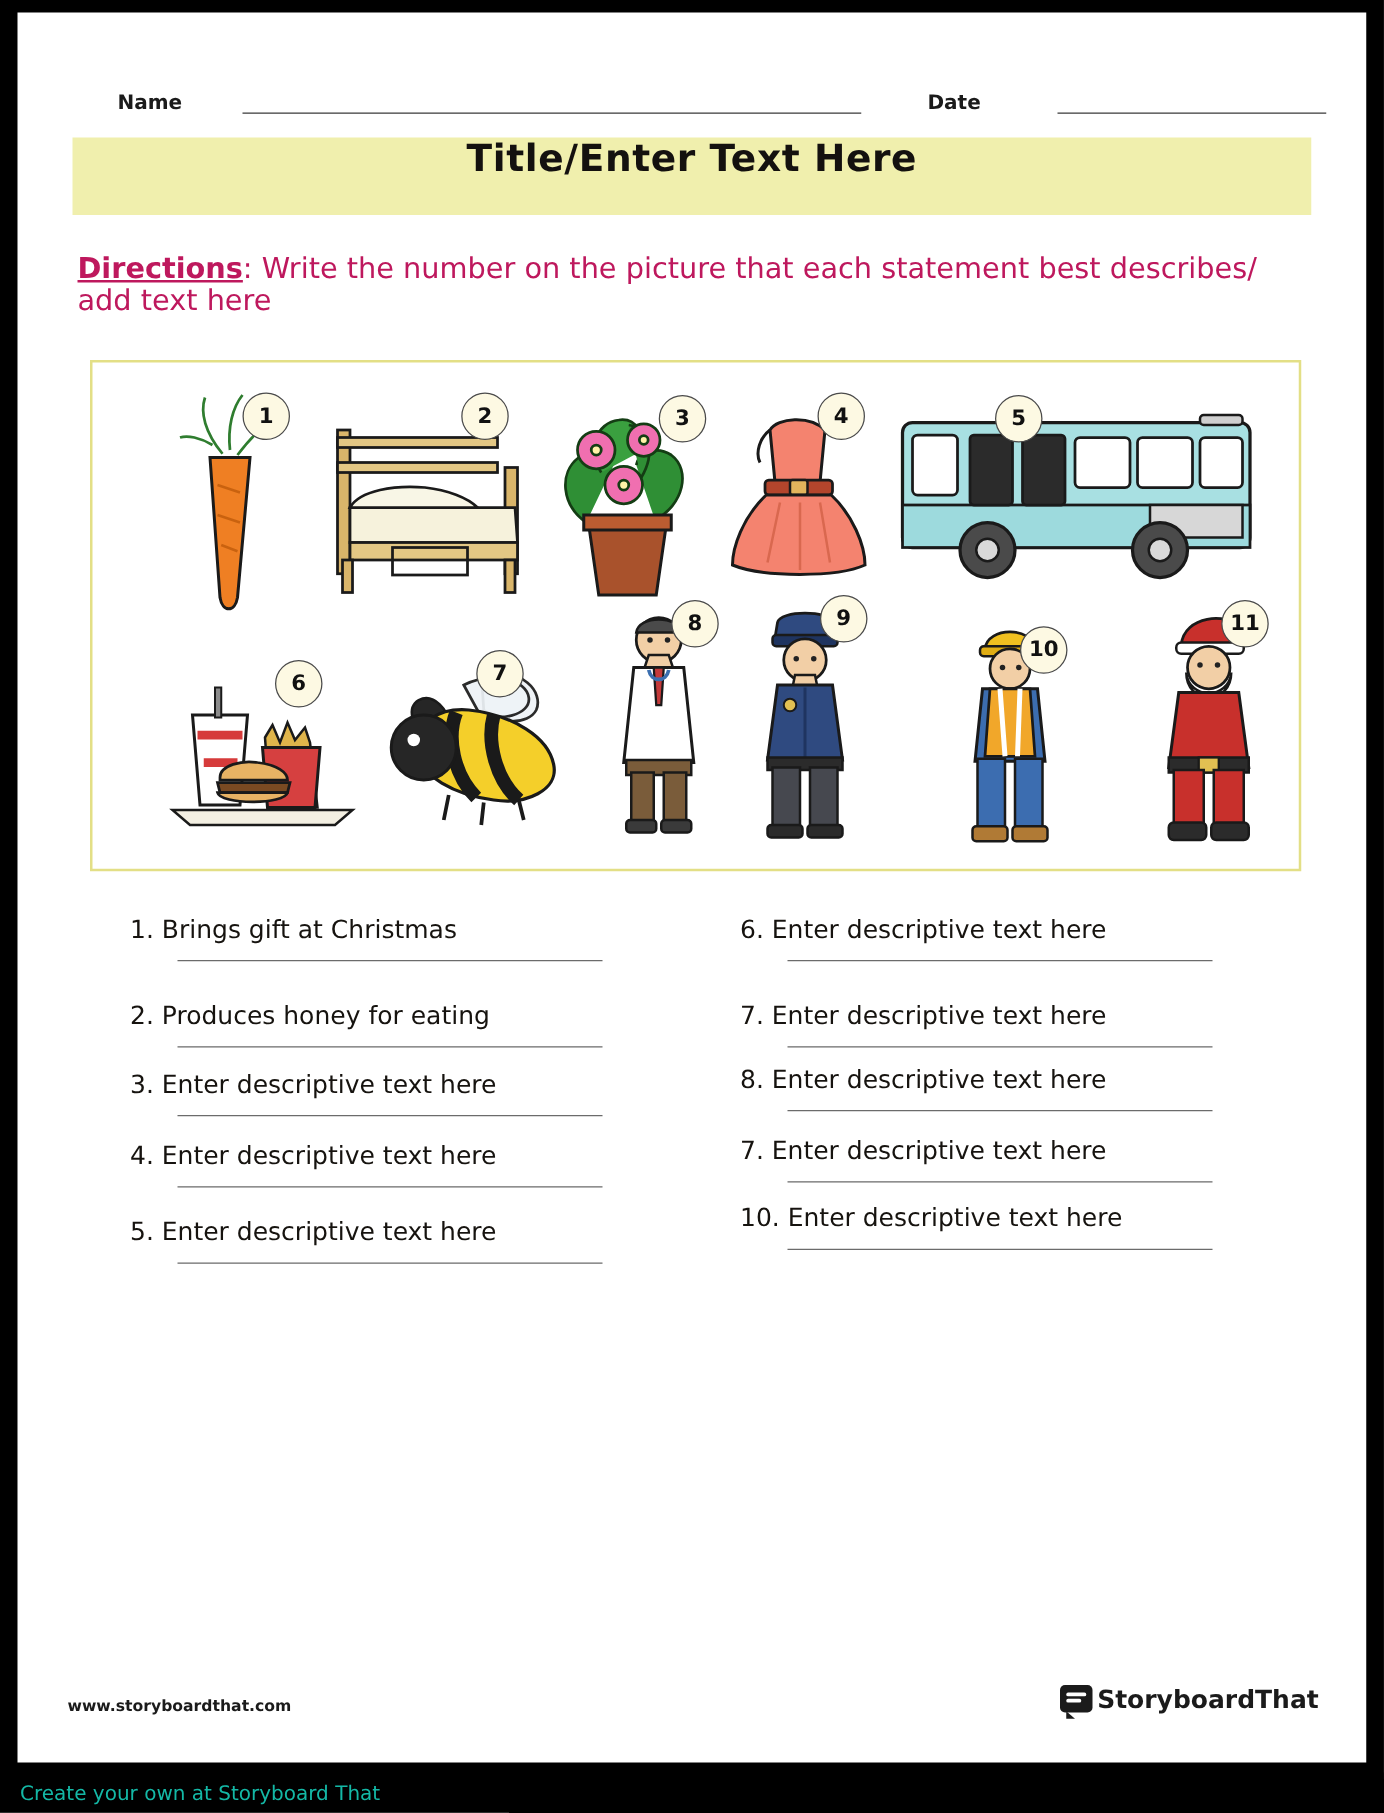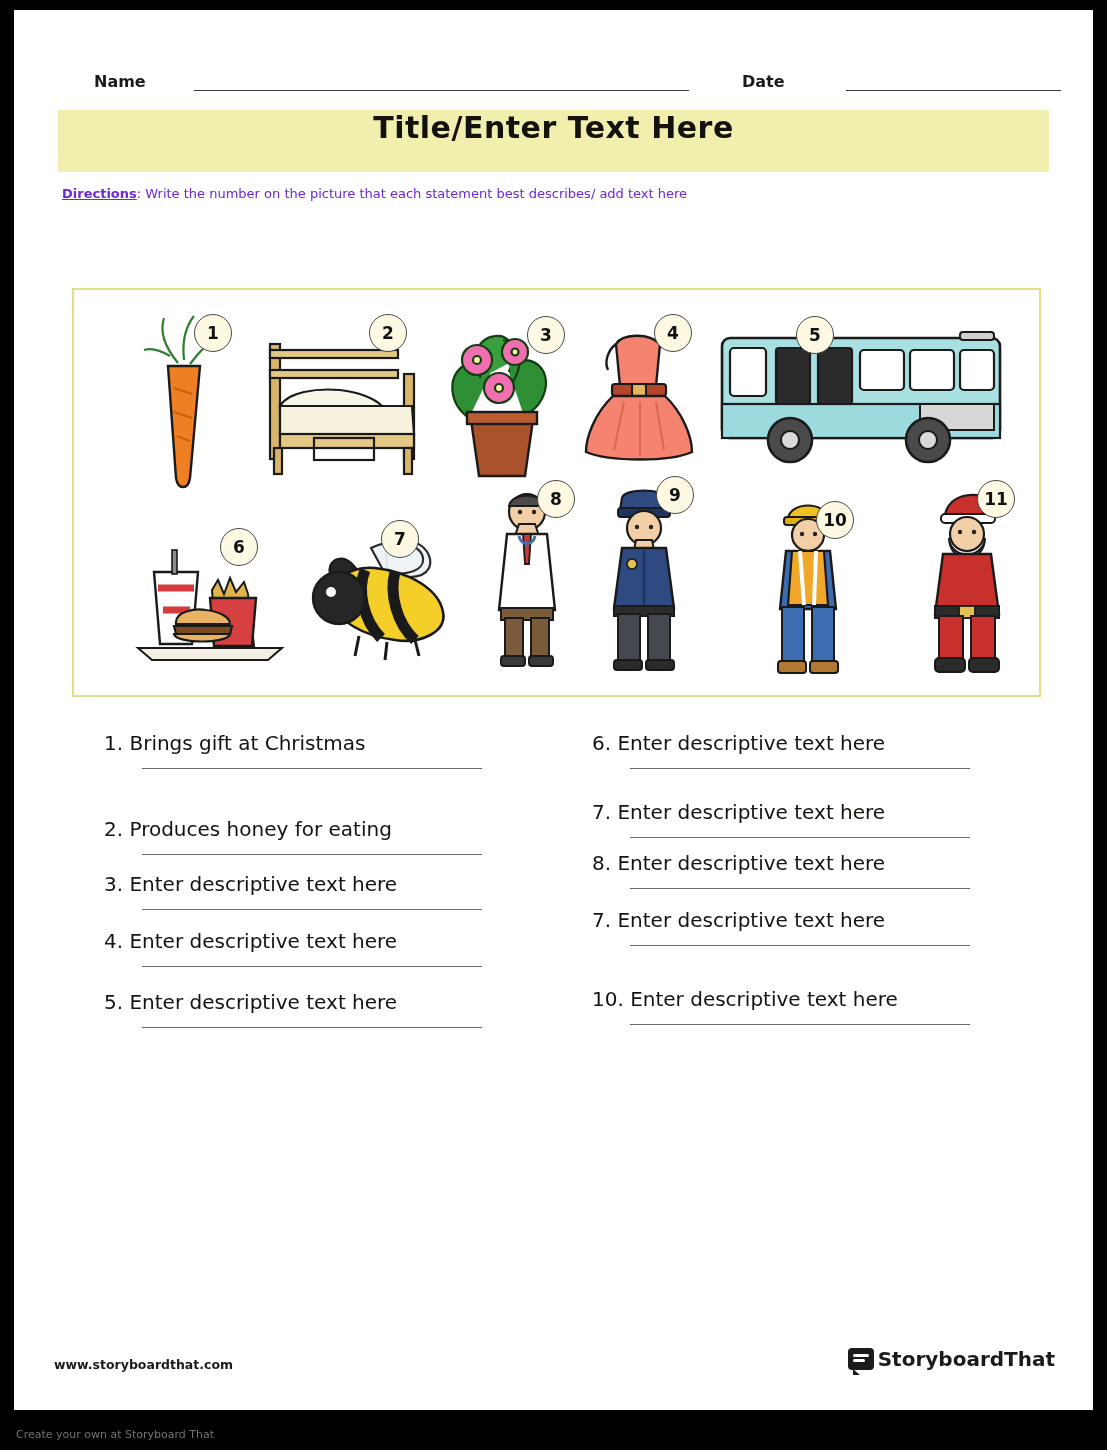--- a/index.html
+++ b/index.html
@@ -61,24 +61,24 @@
     font-size: 30px;
     font-weight: bold;
     letter-spacing: .5px;
     color: #14110f;
   }
 
   
   .directions {
     position: absolute;
     left: 48px;
-    top: 176px;
+    top: 192px;
     width: 990px;
-    font-size: 13px;
-    color: #6d28d9;
+    font-size: 23px;
+    color: #be185d;
   }
   .directions .d-label {
     font-weight: bold;
     text-decoration: underline;
   }
 
   
   .pic-box {
     position: absolute;
     left: 58px;
@@ -190,22 +190,22 @@
     color: #1b1b1b;
     font-family: "DejaVu Sans", sans-serif;
   }
   .bottom-bar {
     position: absolute;
     left: 0;
     top: 1418px;
     width: 1107px;
     height: 32px;
     background: #000;
-    color: #737373;
-    font-size: 11px;
+    color: #14b8a6;
+    font-size: 16px;
     display: flex;
     align-items: center;
     padding-left: 16px;
     box-sizing: border-box;
   }
 </style>
 </head>
 <body>
 
 <div class="page">
@@ -419,21 +419,21 @@
     </div>
   </div>
 
   <div class="statements">
 
     <div class="col col-left">
       <div class="stmt">
         <div class="stmt-text">1. Brings gift at Christmas</div>
         <div class="answer-line"></div>
       </div>
-      <div class="stmt" style="margin-top:47px;">
+      <div class="stmt" style="margin-top:30px;">
         <div class="stmt-text">2. Produces honey for eating</div>
         <div class="answer-line"></div>
       </div>
       <div class="stmt" style="margin-top:16px;">
         <div class="stmt-text">3.  Enter descriptive text here</div>
         <div class="answer-line"></div>
       </div>
       <div class="stmt" style="margin-top:18px;">
         <div class="stmt-text">4. Enter descriptive text here</div>
         <div class="answer-line"></div>
@@ -454,21 +454,21 @@
         <div class="answer-line"></div>
       </div>
       <div class="stmt" style="">
         <div class="stmt-text" style="max-width:390px;">8. Enter descriptive text here</div>
         <div class="answer-line"></div>
       </div>
       <div class="stmt" style="margin-top:18px;">
         <div class="stmt-text">7. Enter descriptive text here</div>
         <div class="answer-line"></div>
       </div>
-      <div class="stmt" style="margin-top:40px;">
+      <div class="stmt" style="margin-top:15px;">
         <div class="stmt-text" style="max-width:390px;">10. Enter descriptive text here</div>
         <div class="answer-line"></div>
       </div>
     </div>
   </div>
 
   <div class="footer-url">www.storyboardthat.com</div>
   <div class="brand">
     <div class="brand-mark">
       <i style="top:6px; width:16px;"></i>

